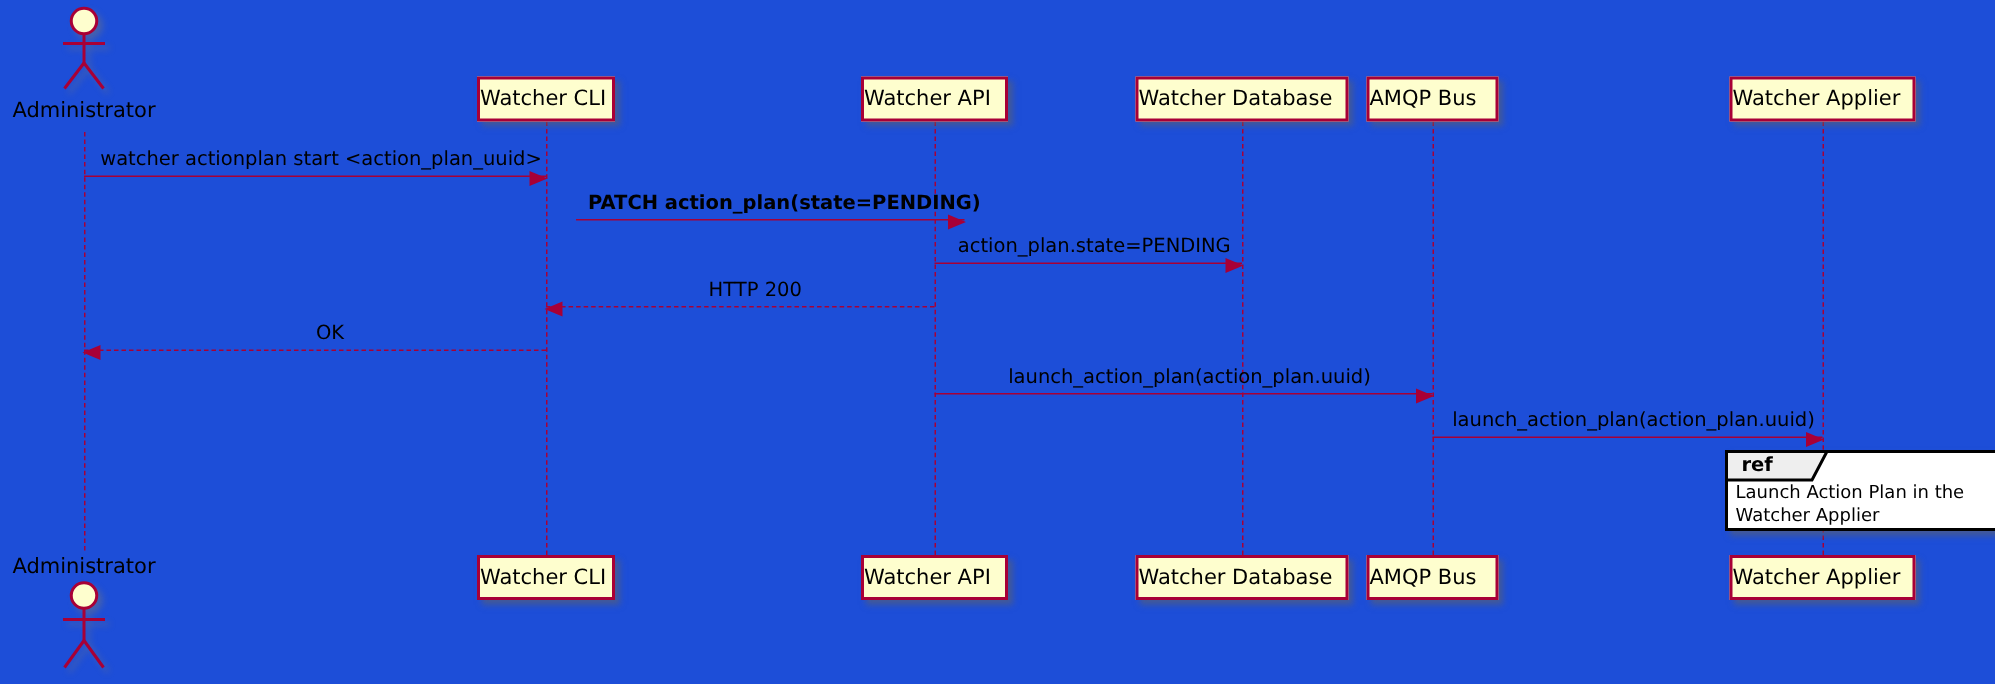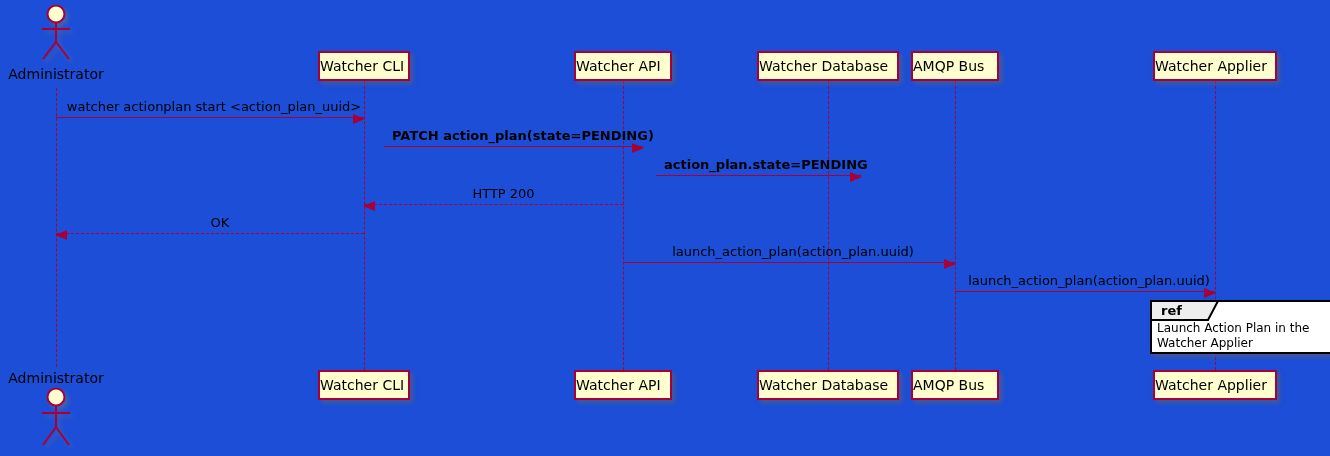--- a/index.html
+++ b/index.html
@@ -164,21 +164,21 @@
       </div>
   </div>
 
   <div class="msg to-right" style="left:384px; top:128px; width:259px;font-weight:bold;">
     <div class="lbl">PATCH action_plan(state=PENDING)</div>
     <div class="line">
         <span class="head"></span>
       </div>
   </div>
 
-  <div class="msg to-right" style="left:656px; top:157px; width:205px;font-weight:bold;">
+  <div class="msg to-right" style="left:623px; top:157px; width:205px;">
     <div class="lbl">action_plan.state=PENDING</div>
     <div class="line">
         <span class="head"></span>
       </div>
   </div>
 
   <div class="msg to-left dashed" style="left:364px; top:186px; width:259px;">
     <div class="lbl">HTTP 200</div>
     <div class="line">
         <span class="head"></span>

